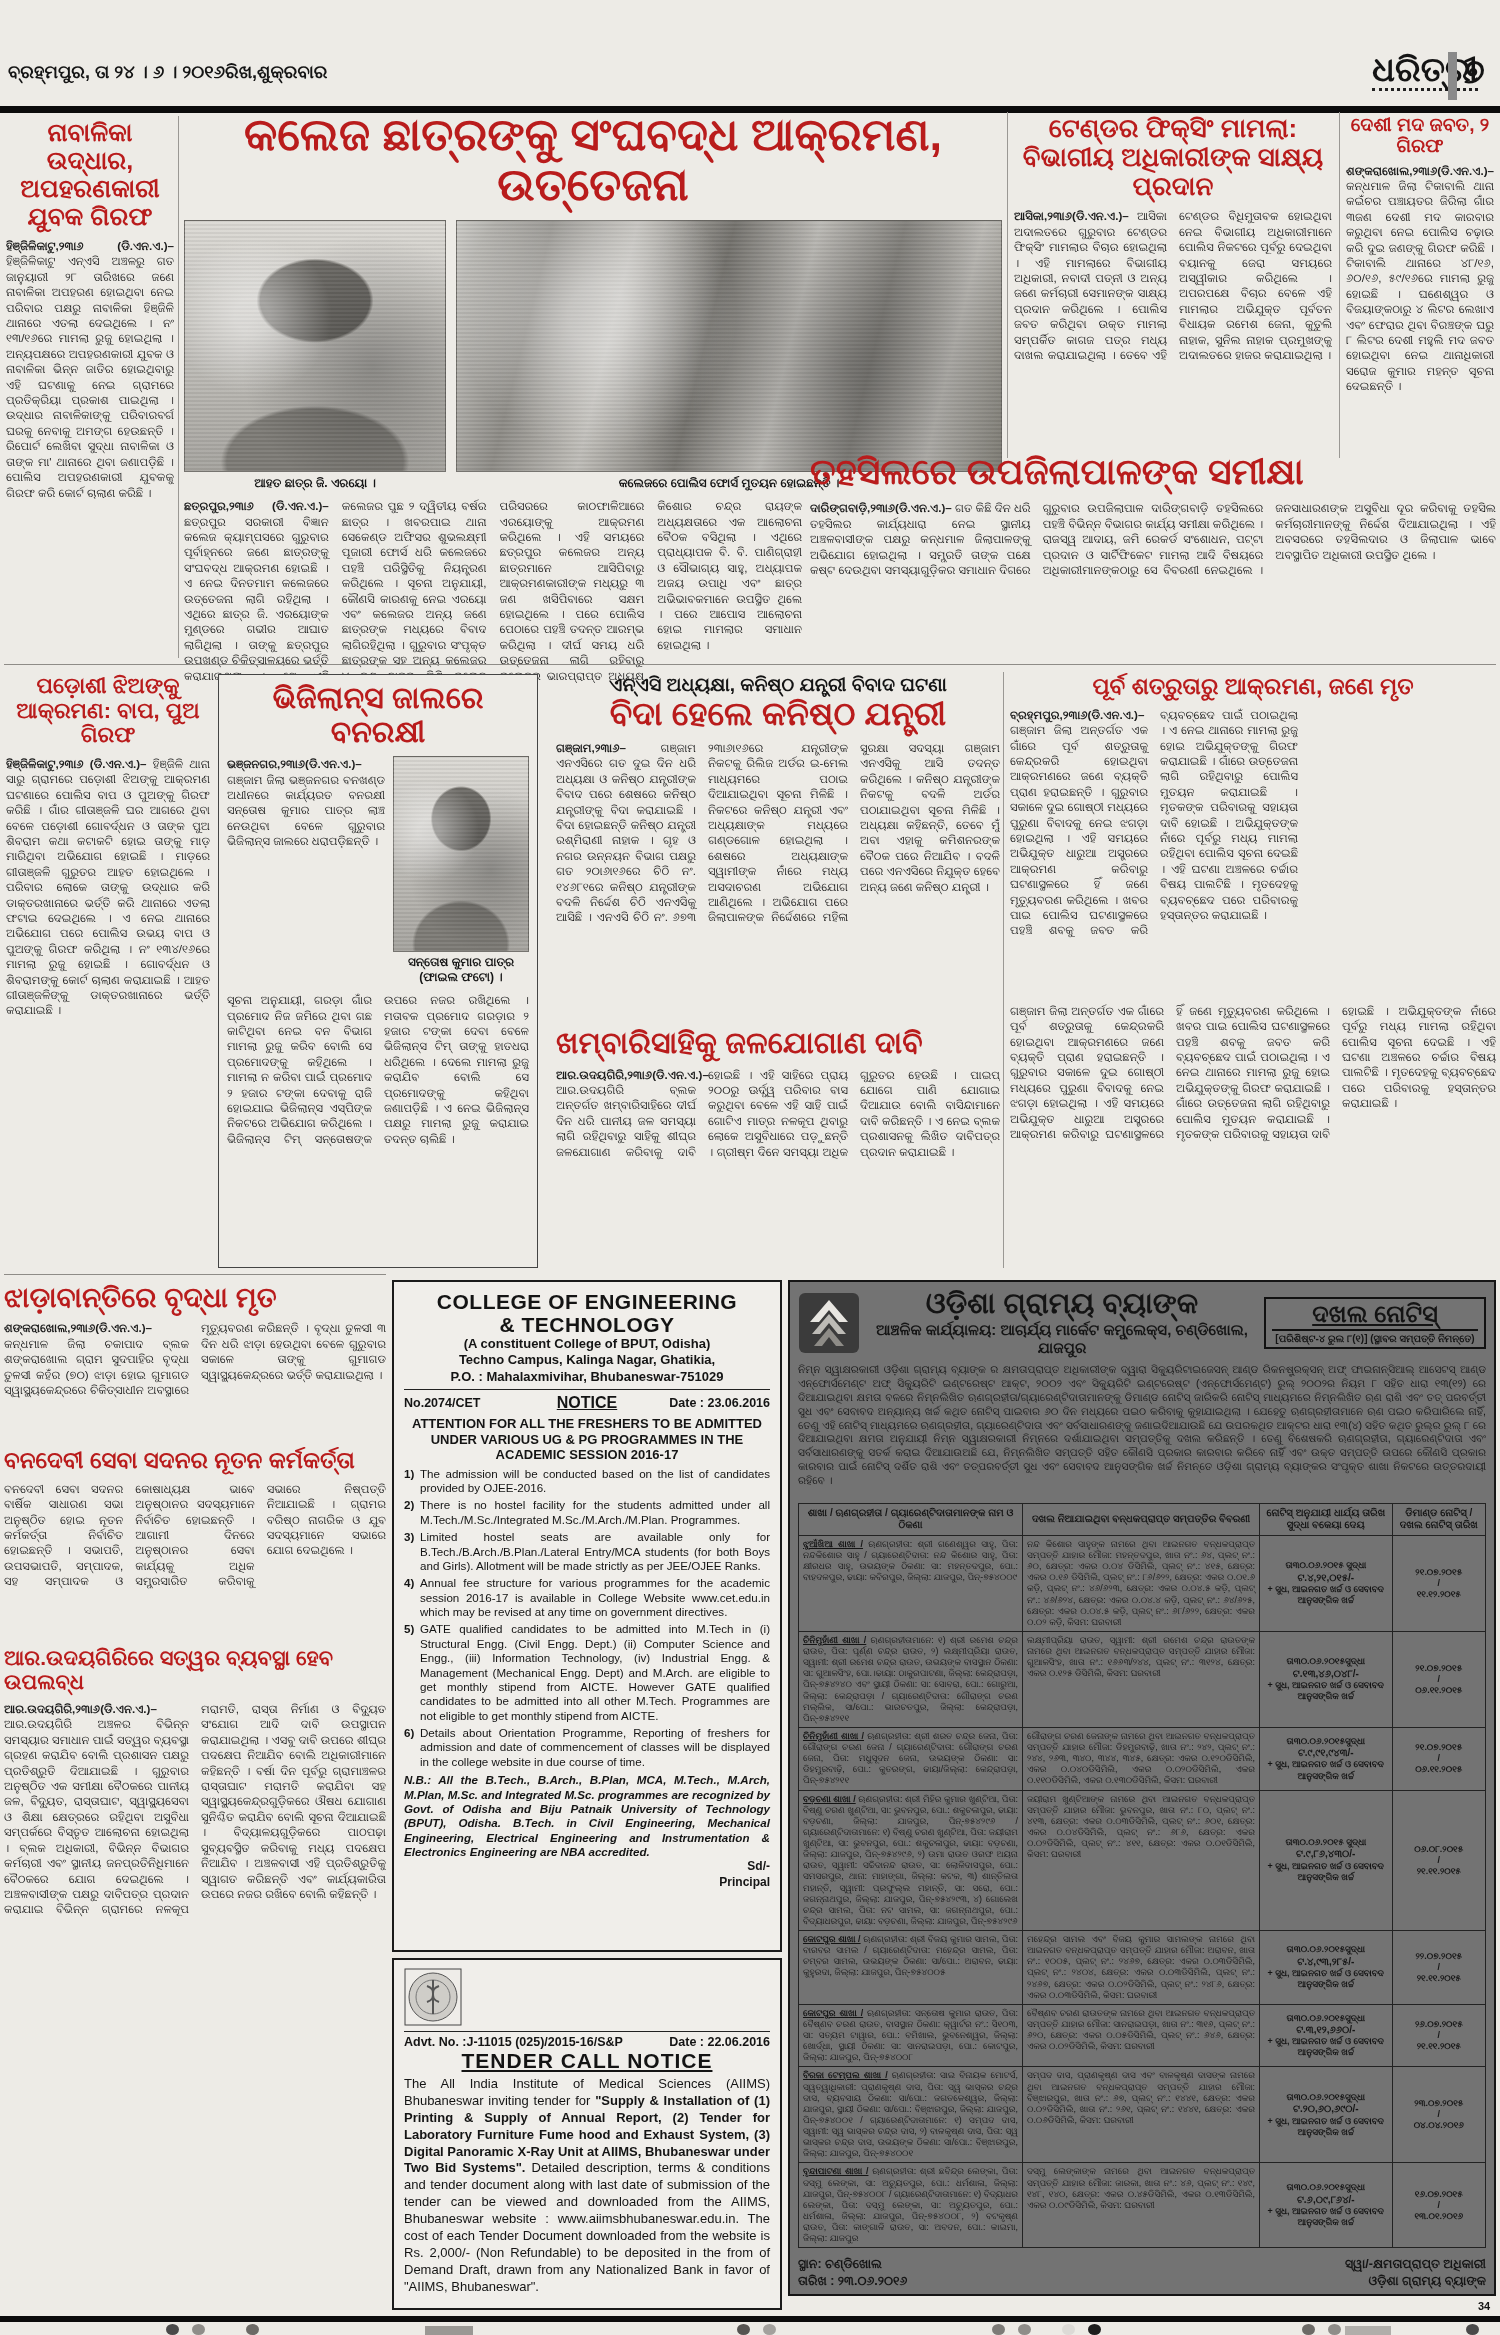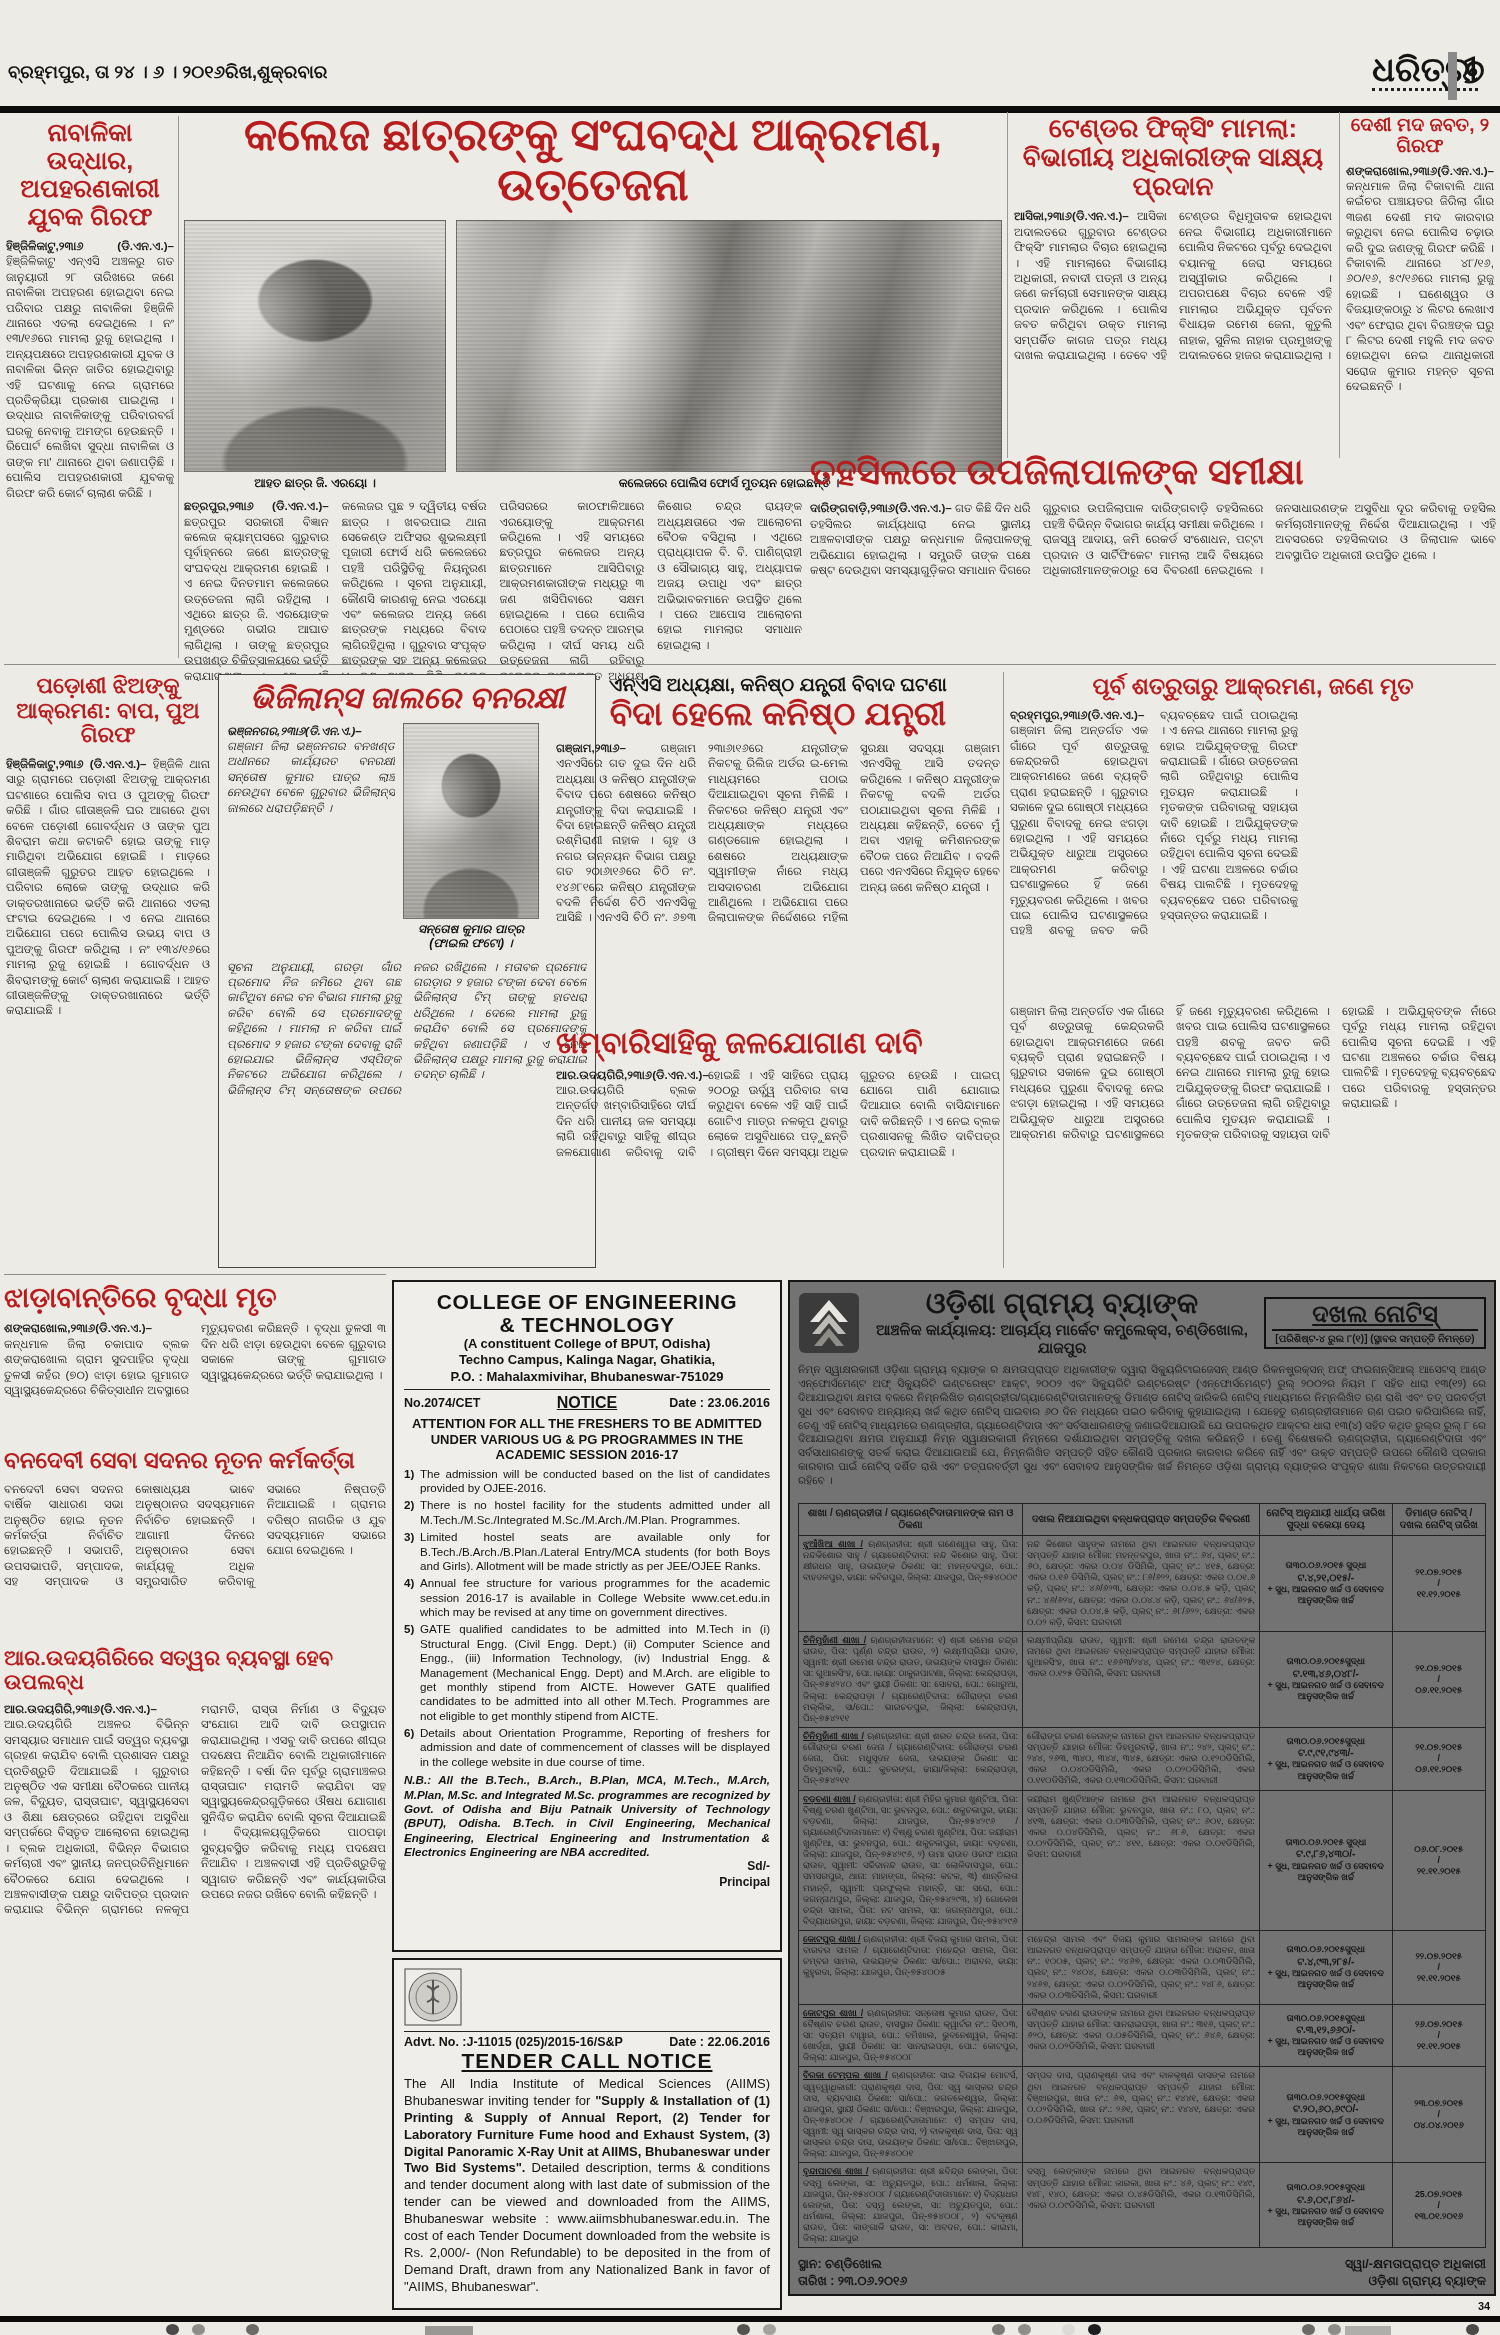--- a/index.html
+++ b/index.html
@@ -147,21 +147,21 @@
   <div class="abs rule-thin" style="left:4px; top:664px; width:1492px; height:1px;"></div>
 
   <div class="abs" style="left:6px; top:674px; width:204px;">
     <div class="headline" style="font-size:22px;">ପଡ଼ୋଶୀ ଝିଅଙ୍କୁ ଆକ୍ରମଣ: ବାପ, ପୁଅ ଗିରଫ</div>
     <p class="body-text" style="margin:8px 0 0; height:520px;">
       <span class="dateline">ହିଞ୍ଜିଳିକାଟୁ,୨୩ା୬ (ଡି.ଏନ.ଏ.)–</span>
       <span>ହିଞ୍ଜିଳି ଥାନା ସାରୁ ଗ୍ରାମରେ ପଡ଼ୋଶୀ ଝିଅଙ୍କୁ ଆକ୍ରମଣ ଘଟଣାରେ ପୋଲିସ ବାପ ଓ ପୁଅଙ୍କୁ ଗିରଫ କରିଛି । ଗାଁର ଗୀତାଞ୍ଜଳି ଘର ଆଗରେ ଥିବା ବେଳେ ପଡ଼ୋଶୀ ଗୋବର୍ଦ୍ଧନ ଓ ତାଙ୍କ ପୁଅ ଶିବରାମ କଥା କଟାକଟି ହୋଇ ତାଙ୍କୁ ମାଡ଼ ମାରିଥିବା ଅଭିଯୋଗ ହୋଇଛି । ମାଡ଼ରେ ଗୀତାଞ୍ଜଳି ଗୁରୁତର ଆହତ ହୋଇଥିଲେ । ପରିବାର ଲୋକେ ତାଙ୍କୁ ଉଦ୍ଧାର କରି ଡାକ୍ତରଖାନାରେ ଭର୍ତ୍ତି କରି ଥାନାରେ ଏତଲା ଫଟାଇ ଦେଇଥିଲେ । ଏ ନେଇ ଥାନାରେ ଅଭିଯୋଗ ପରେ ପୋଲିସ ଉଭୟ ବାପ ଓ ପୁଅଙ୍କୁ ଗିରଫ କରିଥିଲା । ନଂ ୧୩୪/୧୬ରେ ମାମଲା ରୁଜୁ ହୋଇଛି । ଗୋବର୍ଦ୍ଧନ ଓ ଶିବରାମଙ୍କୁ କୋର୍ଟ ଚାଲାଣ କରାଯାଇଛି । ଆହତ ଗୀତାଞ୍ଜଳିଙ୍କୁ ଡାକ୍ତରଖାନାରେ ଭର୍ତ୍ତି କରାଯାଇଛି ।</span>
     </p>
   </div>
 
-  <div class="abs boxed" style="left:218px; top:674px; width:378px; height:594px; padding:6px 8px; box-sizing:border-box;font-style:italic;">
+  <div class="abs boxed" style="left:218px; top:674px; width:320px; height:594px; padding:6px 8px; box-sizing:border-box;">
     <div class="headline" style="font-size:30px;">ଭିଜିଲାନ୍ସ ଜାଲରେ ବନରକ୍ଷୀ</div>
     <div style="display:flex; gap:8px; margin-top:8px;">
       <p class="body-text" style="width:168px; margin:0; height:228px;">
         <span class="dateline">ଭଞ୍ଜନଗର,୨୩ା୬(ଡି.ଏନ.ଏ.)–</span>
         <span>ଗଞ୍ଜାମ ଜିଲା ଭଞ୍ଜନଗର ବନଖଣ୍ଡ ଅଧୀନରେ କାର୍ଯ୍ୟରତ ବନରକ୍ଷୀ ସନ୍ତୋଷ କୁମାର ପାତ୍ର ଲାଞ୍ଚ ନେଉଥିବା ବେଳେ ଗୁରୁବାର ଭିଜିଲାନ୍ସ ଜାଲରେ ଧରାପଡ଼ିଛନ୍ତି ।</span>
       </p>
       <div style="width:136px;">
         <div class="photo portrait" style="width:136px; height:196px;"></div>
         <div class="caption" style="margin-top:3px;">ସନ୍ତୋଷ କୁମାର ପାତ୍ର (ଫାଇଲ ଫଟୋ) ।</div>
       </div>
@@ -404,21 +404,21 @@
 
             <tr>
               <td><span class="b">ବୃନ୍ଦାପାଟଣା ଶାଖା /</span> <span>ଋଣଗ୍ରହୀତା: ଶ୍ରୀ ଛବିନ୍ଦ୍ର ଲେଙ୍କା, ପିତା: ଦସ୍ମୁ ଲେଙ୍କା, ସା: ଅଚ୍ୟୁତପୁର, ପୋ.: ଧର୍ମଶାଳା, ଜିଲ୍ଲା: ଯାଜପୁର, ପିନ୍-୭୫୪୦୦୮ / ଗ୍ୟାରେଣ୍ଟିଦାତାମାନେ: ୧) ବିଦ୍ୟାଧର ଲେଙ୍କା, ପିତା: ଦସ୍ମୁ ଲେଙ୍କା, ସା: ଅଚ୍ୟୁତପୁର, ପୋ.: ଧର୍ମଶାଳା, ଜିଲ୍ଲା: ଯାଜପୁର, ପିନ୍-୭୫୪୦୦୮, ୨) ବଟକୃଷ୍ଣ ରାଉତ, ପିତା: କାଙ୍ଗାଳି ରାଉତ, ସା: ଅବଦନ, ପୋ.: କାଇମା, ଜିଲ୍ଲା: ଯାଜପୁର</span></td>
               <td>ଦସ୍ମୁ ଲେଙ୍କାଙ୍କ ନାମରେ ଥିବା ଆଇନଗତ ବନ୍ଧକପ୍ରାପ୍ତ ସମ୍ପତ୍ତି ଯାହାର ମୌଜା: ଜାରକା, ଖାତା ନଂ.: ୪୬, ପ୍ଲଟ୍ ନଂ.: ୧୪୯, ୧୪୮, ୧୪୦, କ୍ଷେତ୍ର: ଏକର ୦.୪୫ଡିସିମିଲି, ଏକର ୦.୧୩ଡିସିମିଲି, ଏକର ୦.୦୯ଡିସିମିଲି, କିସମ: ଘରବାରୀ</td>
               <td class="c-due">
                 <div>ତା୩୦.୦୬.୨୦୧୫ସୁଦ୍ଧା</div>
                 <div class="amt">ଟ.୬,୦୯,୮୬୪/-</div>
                 <div>+ ସୁଧ, ଆଇନଗତ ଖର୍ଚ୍ଚ ଓ ସେବାବଦ ଆନୁସଙ୍ଗିକ ଖର୍ଚ୍ଚ</div>
               </td>
               <td class="c-date">
-                <div>25.୦୭.୨୦୧୫</div>
+                <div>୧୬.୦୭.୨୦୧୫</div>
                 <div>/</div>
                 <div>୧୩.୦୧.୨୦୧୬</div>
               </td>
             </tr>
           </tbody>
       </table>
     </div>
     <div class="bank-foot">
       <div>
         <div>ସ୍ଥାନ: ଚଣ୍ଡିଖୋଲ</div>

